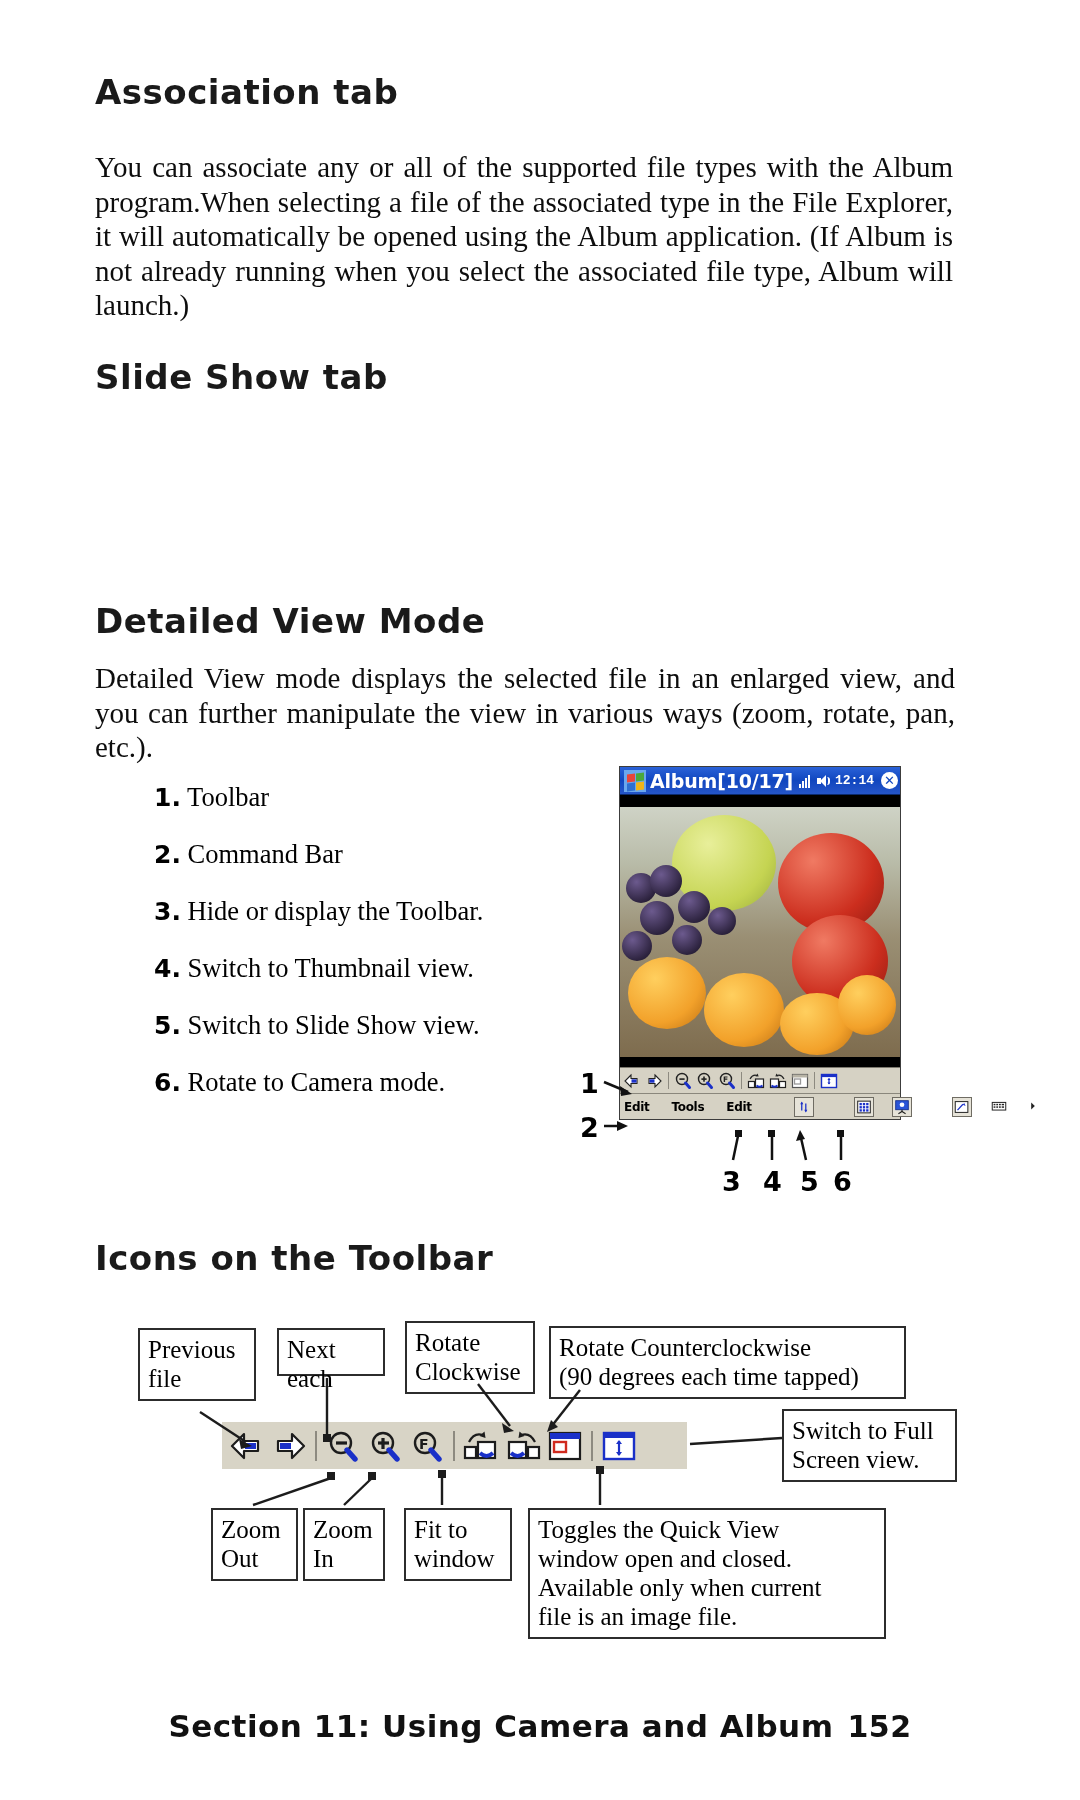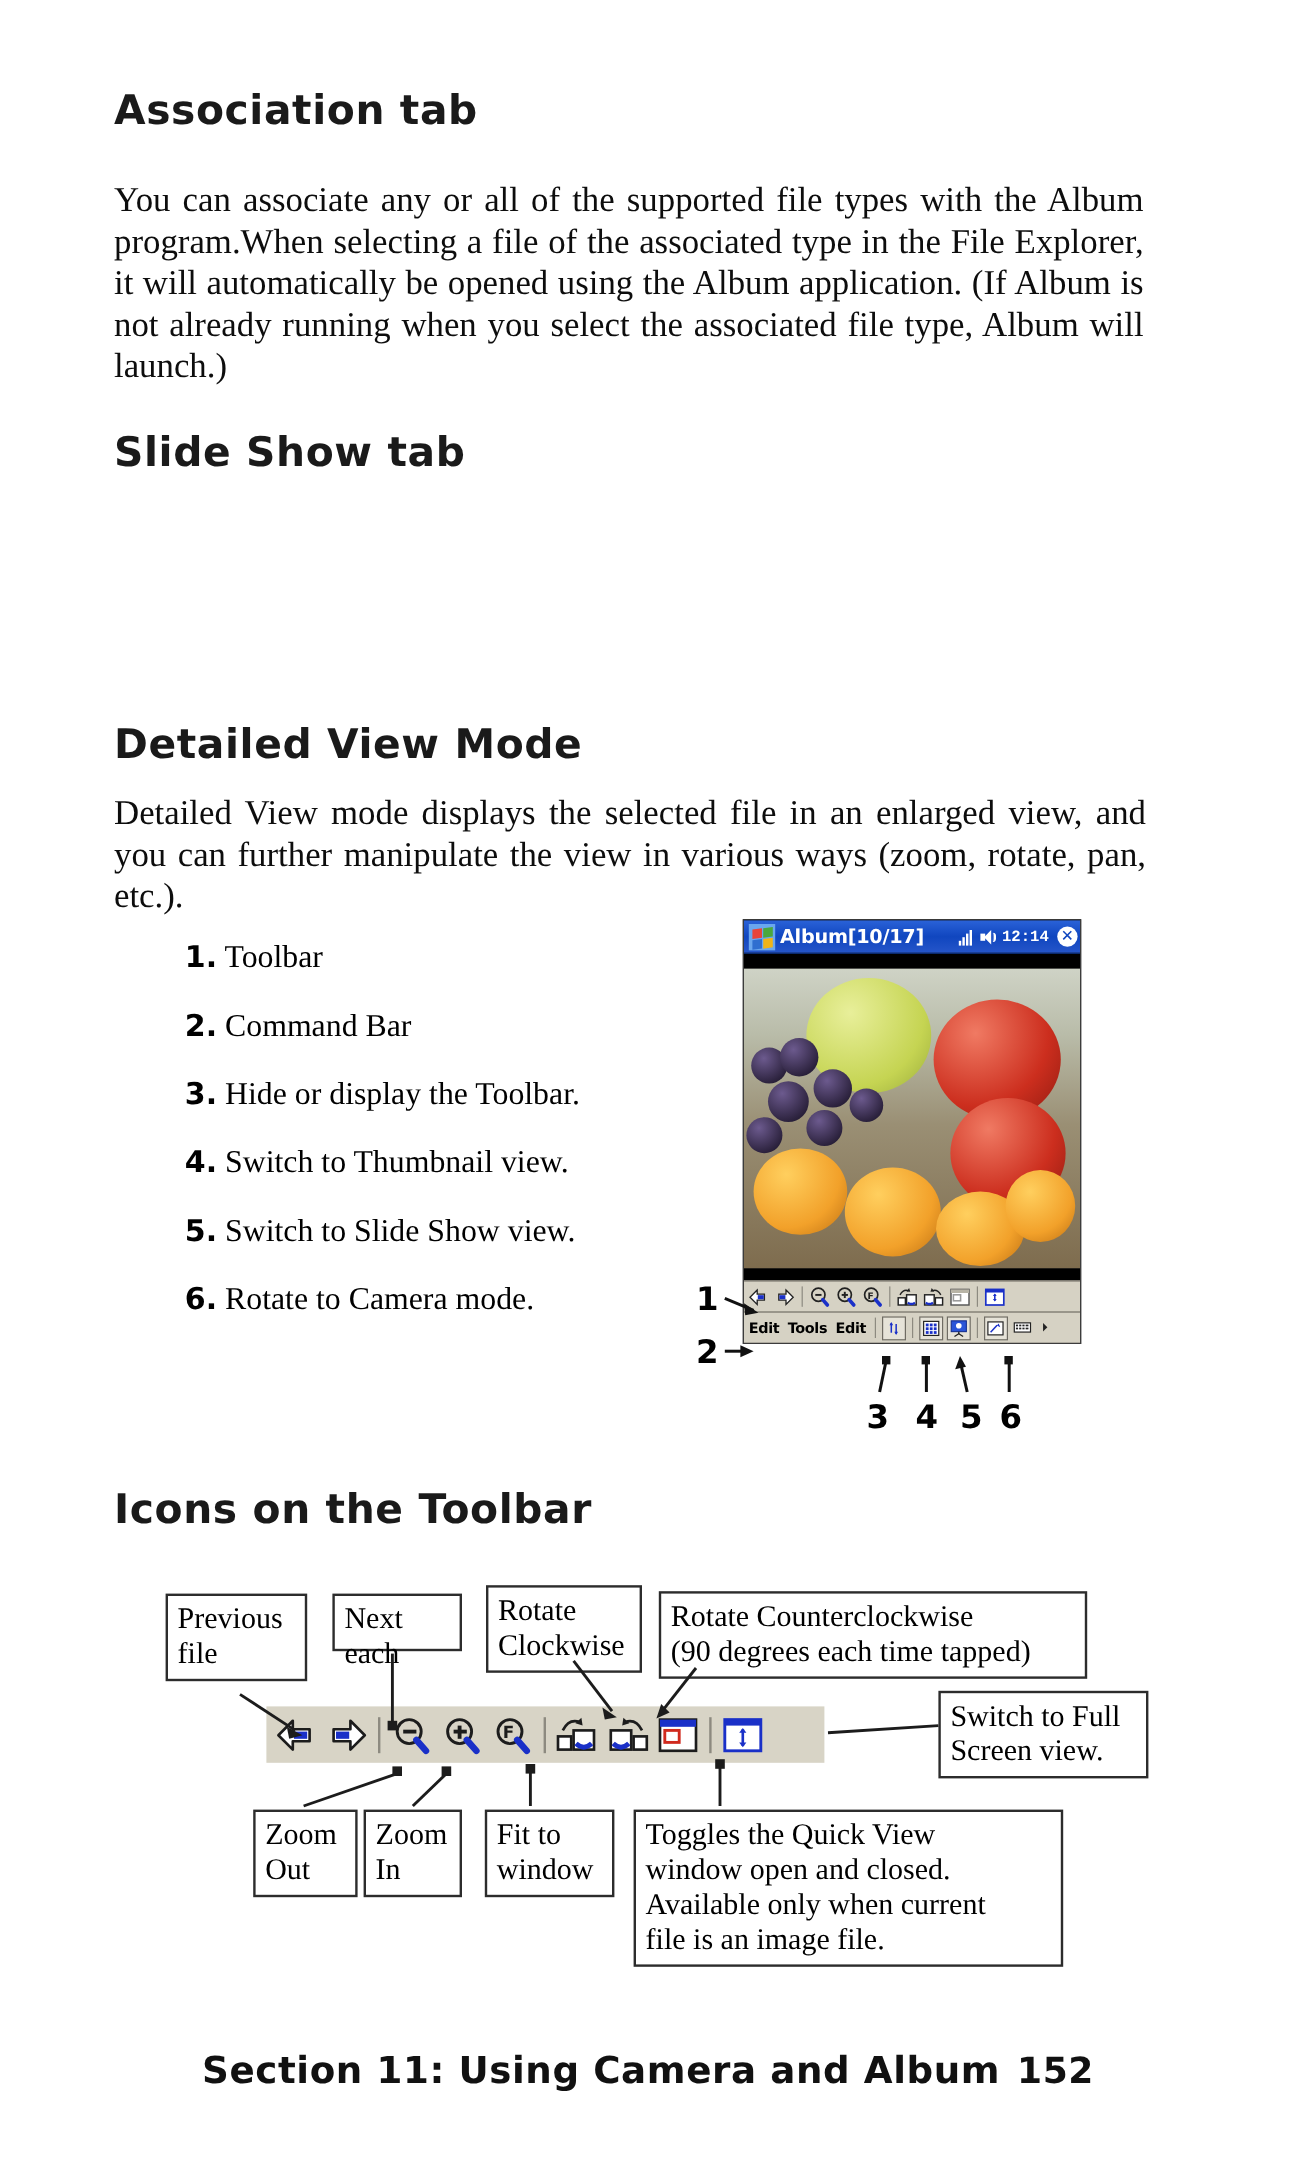--- a/index.html
+++ b/index.html
@@ -85,21 +85,21 @@
     position: absolute; display: block; width: 8px; height: 8px;
     transform: skewY(-8deg);
   }
   .win-logo i:nth-child(1){ left:3px; top:4px; background:#e8443a; }
   .win-logo i:nth-child(2){ left:12px; top:3px; background:#4aa83c; }
   .win-logo i:nth-child(3){ left:3px; top:13px; background:#2f6fd0; }
   .win-logo i:nth-child(4){ left:12px; top:12px; background:#f0b418; }
 
   .pda-title-text {
     font-family: "DejaVu Sans", sans-serif;
-    font-size: 16px; font-weight: bold;
+    font-size: 19px; font-weight: bold;
     color: #ffffff; letter-spacing: -0.2px;
     flex: 0 0 auto;
   }
   .pda-title-spacer { flex: 1 1 auto; }
   .tray { display:flex; align-items:center; gap:4px; margin-right:3px; }
   .ico-signal { width: 14px; height: 14px; position: relative; display:block; }
   .ico-signal b {
     position:absolute; bottom:0; width:2px; background:#ffffff; display:block;
   }
   .ico-signal b:nth-child(1){ left:0px;  height:4px; }
@@ -146,21 +146,21 @@
 
   
   .pda-toolbar {
     height: 26px; background:#d6d2c4;
     border-top:1px solid #7d7a70;
     display:flex; align-items:center; padding:0 2px; gap:2px;
   }
   .pda-cmdbar {
     height: 26px; background:#d6d2c4;
     border-top:1px solid #8a877c;
-    display:flex; align-items:center; padding:0 2px; gap:3px;
+    display:flex; align-items:center; padding:0 2px; gap:18px;
   }
   .cmd-text {
     font-family:"DejaVu Sans", sans-serif;
     font-size:12px; font-weight:bold; color:#000;
     letter-spacing:-0.3px; padding:0 2px;
   }
   .sep { width:1px; height:17px; background:#8d8a80; margin:0 2px; }
 
   
   .ti { width: 20px; height: 20px; position:relative; display:block; flex:0 0 auto; }

